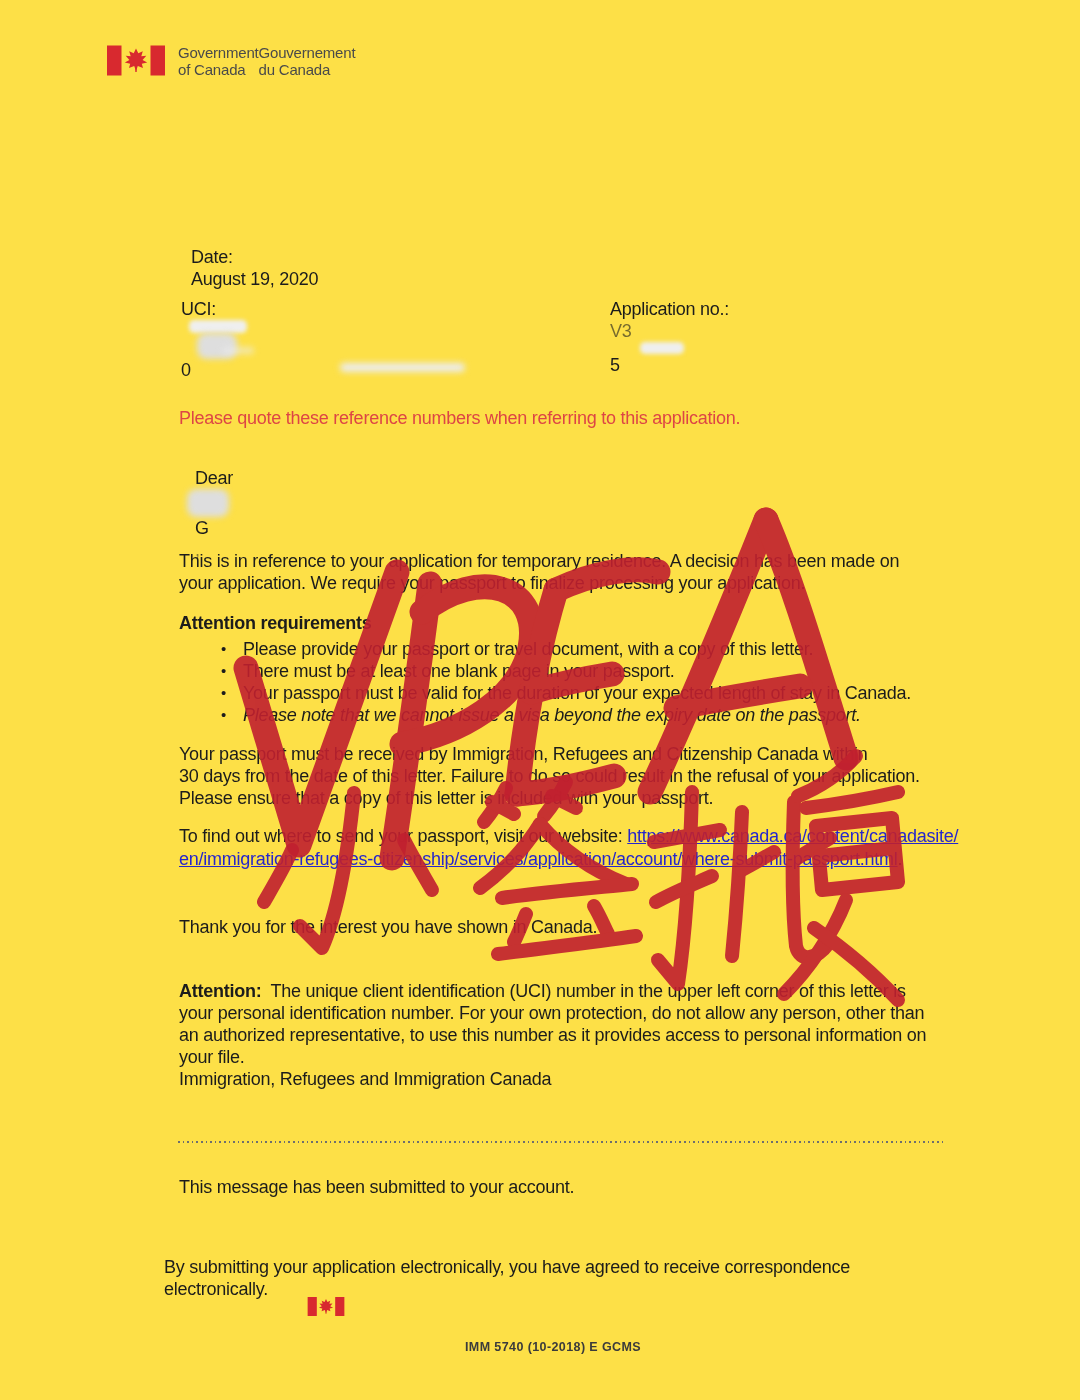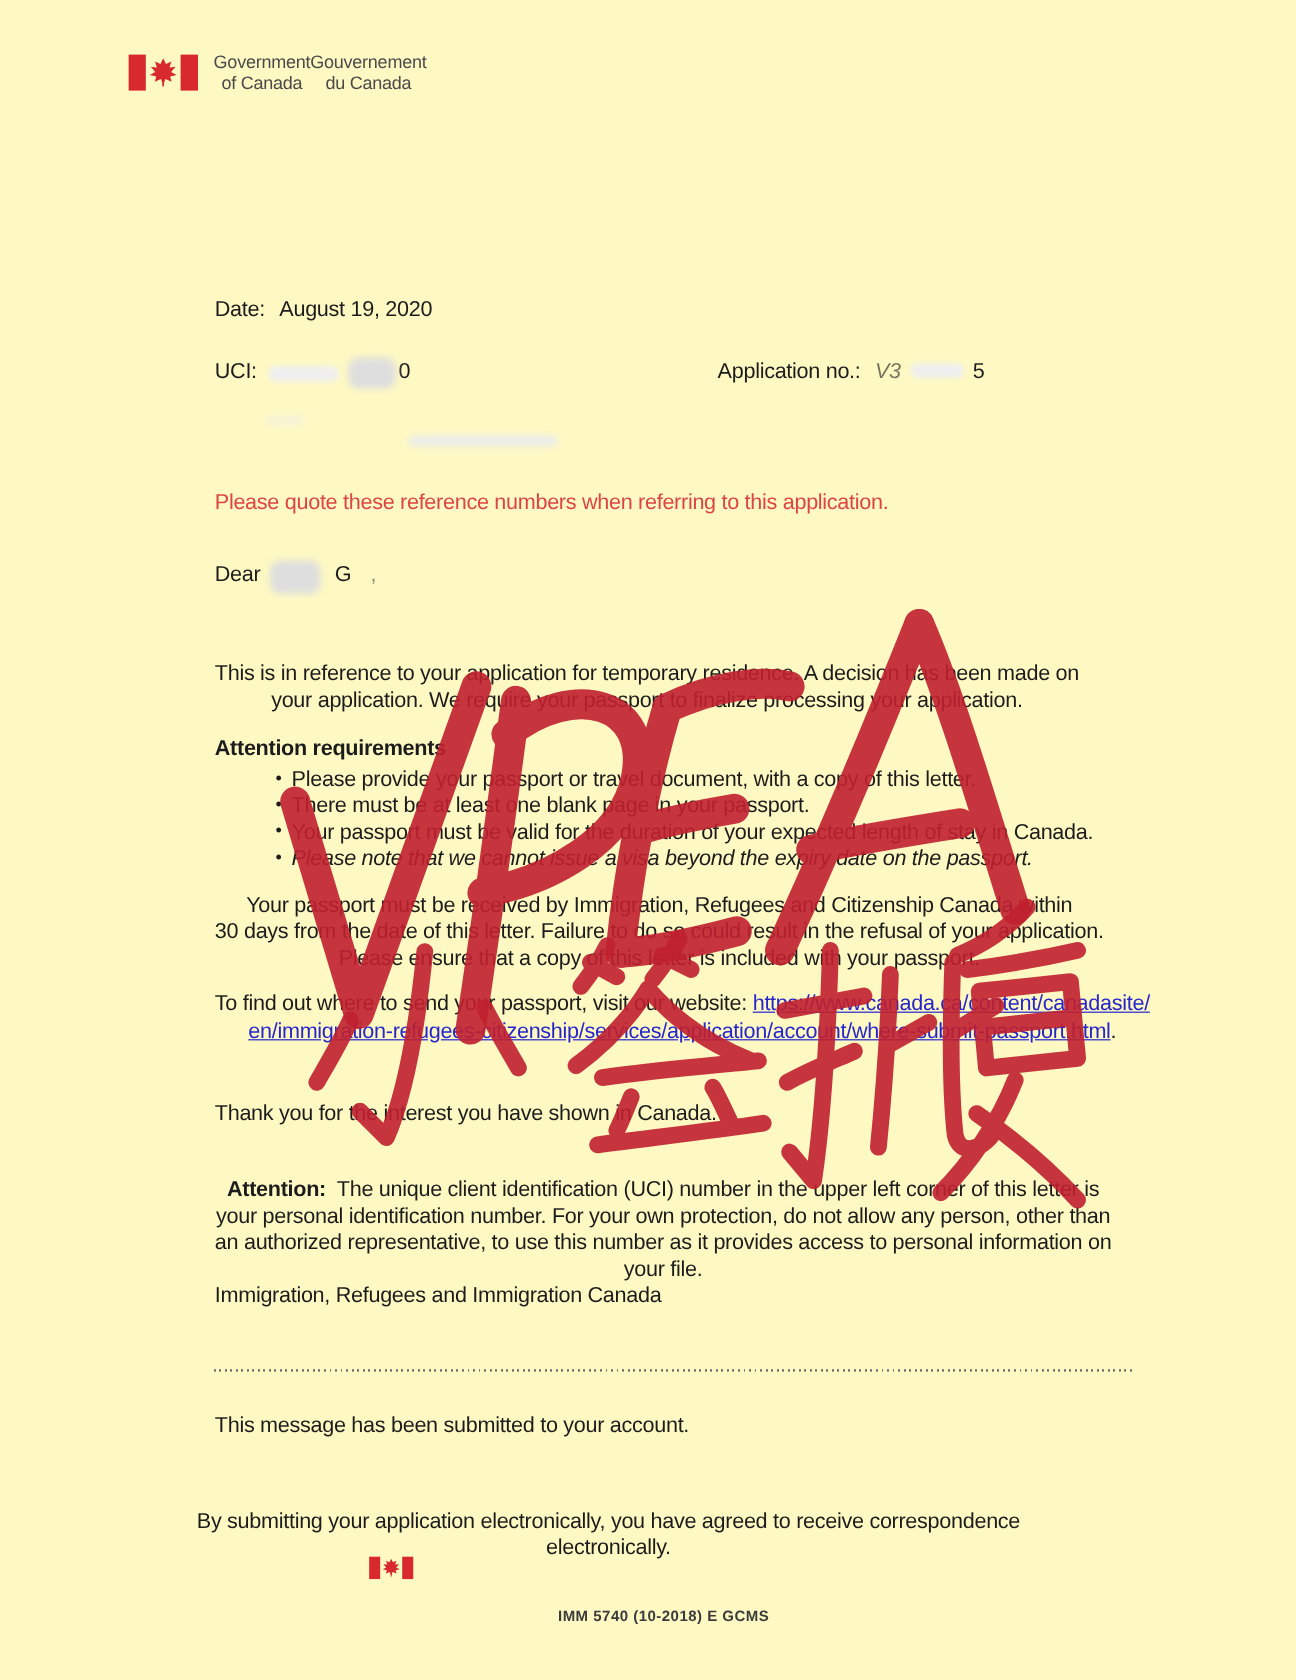--- a/index.html
+++ b/index.html
@@ -1,34 +1,34 @@
 <!DOCTYPE html>
 <html><head>
 <meta charset="utf-8">
 <style>
   html,body { margin:0; padding:0; background:#ffffff; }
   .page {
-    position:relative; width:1080px; height:1400px; background:#fef9c3;
-    font-family:"Liberation Sans", sans-serif; color:#1c1c1c; overflow:hidden;text-align:center;
+    position:relative; width:1080px; height:1400px; background:#fde047;
+    font-family:"Liberation Sans", sans-serif; color:#1c1c1c; overflow:hidden;
   }
-  .t { position:absolute; font-size:18px; line-height:22px; letter-spacing:-0.25px; }
+  .t { position:absolute; font-size:18px; line-height:22px; letter-spacing:-0.25px;flex-direction:column; }
   .multiline { white-space:pre-line; }
   .bold { font-weight:bold; }
   .italic { font-style:italic; }
 
   
   .gov-logo { position:absolute; left:107px; top:44px; display:flex; align-items:flex-start; }
   .gov-text { font-size:15px; line-height:17px; color:#4a4a4a; letter-spacing:-0.2px; white-space:pre-line; }
   .gov-en { margin-left:13px; }
   .gov-fr { }
 
   
   .row { position:absolute; display:flex; align-items:baseline; }
   .val-gap { margin-left:12px; }
-  .faded { opacity:0.45;font-style:italic; }
+  .faded { opacity:0.45; }
   .smudge { display:inline-block; background:#dedede; border-radius:9px; filter:blur(3px); align-self:center; }
   .ghost  { display:inline-block; background:#efefef; border-radius:5px; filter:blur(2px); align-self:center; }
   .smudge-abs { position:absolute; background:#ececec; border-radius:6px; filter:blur(3px); }
 
   .red-notice { color:#dd4545; }
 
   
   .bullets { position:absolute; left:221px; top:638px; }
   .bullet-row { display:flex; line-height:22px; }
   .bullet-dot { width:22px; font-size:15px; }

